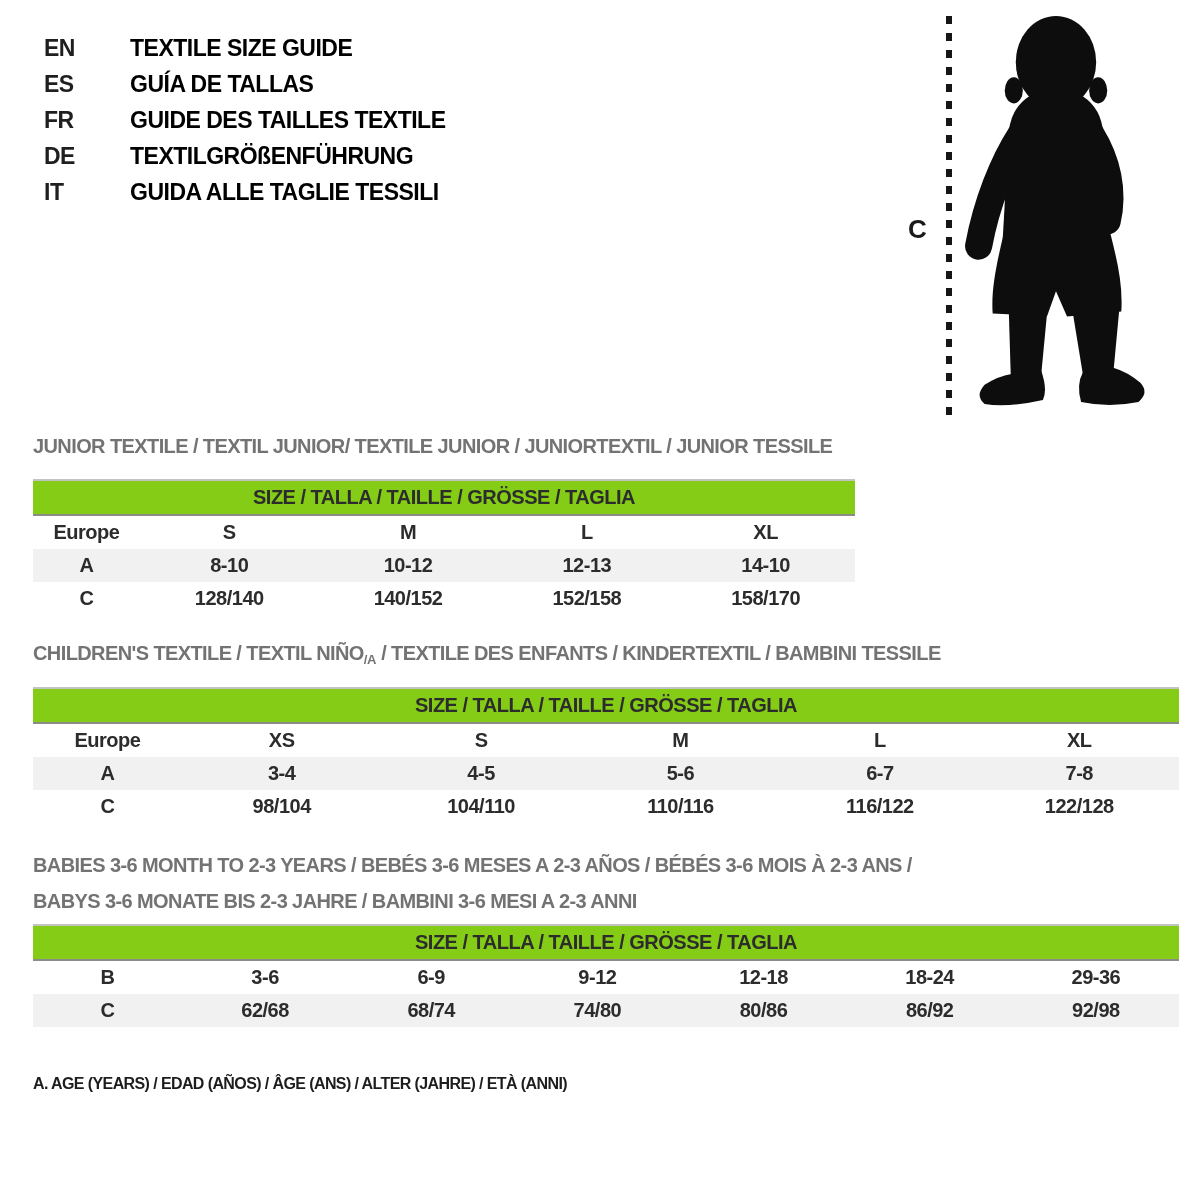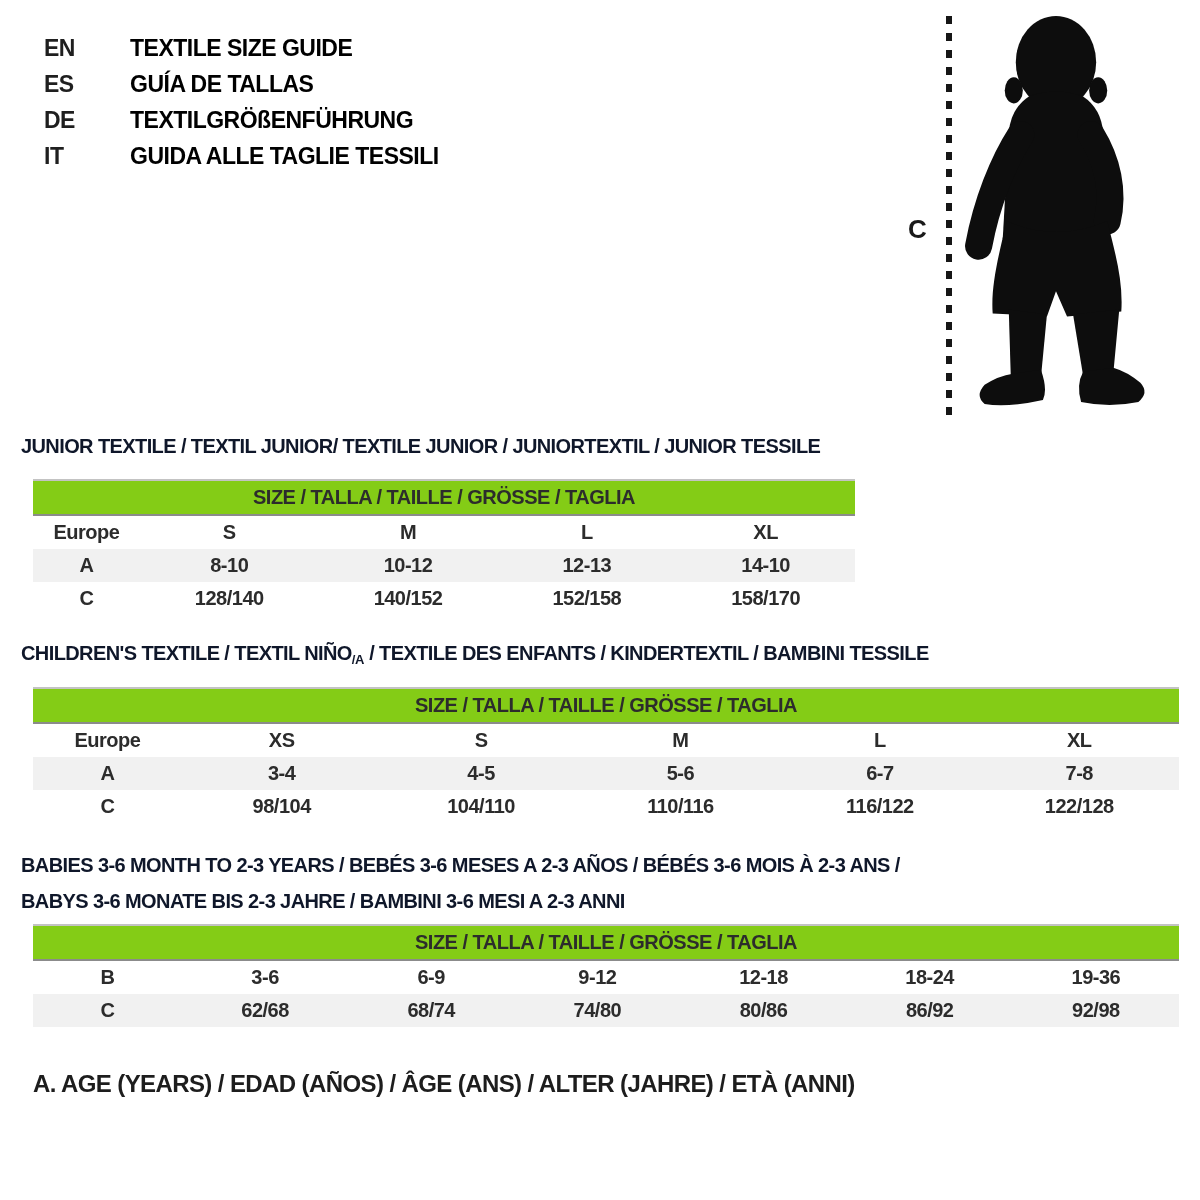--- a/index.html
+++ b/index.html
@@ -12,57 +12,61 @@
   .lang-code{width:74px;font-weight:700;font-size:23px;letter-spacing:-0.5px;color:#1f1f1f;}
   .lang-label{font-weight:700;font-size:23px;letter-spacing:-0.5px;color:#000000;white-space:nowrap;}
 
   
   .measure-line{position:absolute;left:946px;top:16px;width:6px;height:404px;
     background:repeating-linear-gradient(to bottom,#161616 0 8px,transparent 8px 17px);}
   .measure-label{position:absolute;left:908px;top:214px;font-size:26px;font-weight:700;color:#1a1a1a;}
   .silhouette{position:absolute;left:954px;top:12px;width:212px;height:412px;}
 
   
-  .section-title{position:absolute;left:21px;font-weight:700;font-size:20px;letter-spacing:-0.6px;
-    color:#0f172a;white-space:nowrap;}
+  .section-title{position:absolute;left:33px;font-weight:700;font-size:20px;letter-spacing:-0.6px;
+    color:#737373;white-space:nowrap;}
   .title-junior{top:435px;}
   .title-children{top:642px;text-align:center;}
   .title-babies{top:847px;line-height:36px;}
   .sub-a{font-size:13px;vertical-align:-4px;letter-spacing:-0.3px;}
 
   
   table.size-table{position:absolute;left:33px;border-collapse:collapse;table-layout:fixed;}
   .t-junior{top:479px;width:822px;}
   .t-children{top:687px;width:1146px;}
   .t-babies{top:924px;width:1146px;}
   table.size-table td{font-size:20px;font-weight:700;letter-spacing:-0.5px;color:#2c2c2c;
     height:33px;text-align:center;padding:0;white-space:nowrap;}
   td.band-cell{background:#84cc16;border-top:2px solid #c3c3c3;border-bottom:2px solid #8b8b8b;
     text-align:left;padding:2px 0 2px 8px;height:27px;color:#3c3c3c;}
   td.row-label{text-align:left;padding-left:8px;}
   tr.shaded td{background:#f1f1f1;}
 
   
   .legend{position:absolute;left:33px;top:1066px;}
-  .legend-line{height:36px;line-height:36px;font-weight:700;font-size:24px;letter-spacing:-0.6px;
+  .legend-line{height:36px;line-height:36px;font-weight:700;font-size:16px;letter-spacing:-0.6px;
     color:#1d1d1d;white-space:nowrap;}
 </style>
 </head>
 <body>
 
 <div class="page">
 
   <div class="lang-list">
     <div class="lang-row">
       <span class="lang-code">EN</span>
       <span class="lang-label">TEXTILE SIZE GUIDE</span>
     </div>
     <div class="lang-row">
       <span class="lang-code">ES</span>
       <span class="lang-label">GUÍA DE TALLAS</span>
+    </div>
+    <div class="lang-row">
+      <span class="lang-code">FR</span>
+      <span class="lang-label">GUIDE DES TAILLES TEXTILE</span>
     </div>
     <div class="lang-row">
       <span class="lang-code">DE</span>
       <span class="lang-label">TEXTILGRÖßENFÜHRUNG</span>
     </div>
     <div class="lang-row">
       <span class="lang-code">IT</span>
       <span class="lang-label">GUIDA ALLE TAGLIE TESSILI</span>
     </div>
   </div>
@@ -189,21 +193,21 @@
         <tr>
       <td class="band-cell" colspan="7">SIZE / TALLA / TAILLE / GRÖSSE / TAGLIA</td>
     </tr>
     <tr>
       <td class="row-label">B</td>
       <td>3-6</td>
       <td>6-9</td>
       <td>9-12</td>
       <td>12-18</td>
       <td>18-24</td>
-      <td>19-36</td>
+      <td>29-36</td>
     </tr>
     <tr class="shaded">
       <td class="row-label">C</td>
       <td>62/68</td>
       <td>68/74</td>
       <td>74/80</td>
       <td>80/86</td>
       <td>86/92</td>
       <td>92/98</td>
     </tr>

